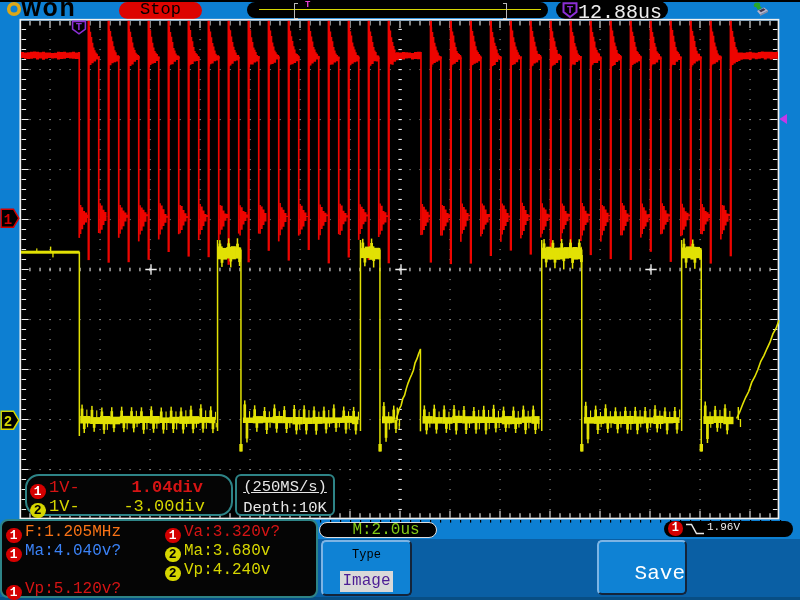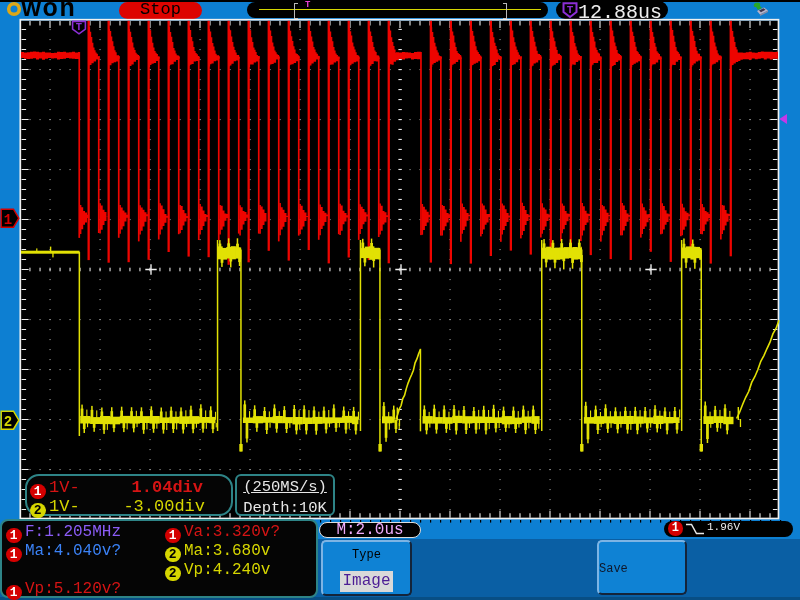--- a/index.html
+++ b/index.html
@@ -2101,37 +2101,37 @@
     <div style="position:absolute;right:28px;top:2px;color:#d61414;font-weight:bold;">1.04div</div>
     <div style="position:absolute;left:3px;top:21px;"><span class="c2">2</span><span style="color:#d6d600;">1V-</span></div>
     <div style="position:absolute;right:26px;top:21px;color:#d6d600;">-3.00div</div>
   </div>
   <div class="mbx" style="left:235px;top:474px;width:100px;height:42px;border-radius:6px;font-size:15.5px;font-weight:normal;color:#e8e8e8;text-align:center;">
     <div style="margin-top:2px;text-decoration:underline;">(250MS/s)</div>
     <div style="margin-top:3px;">Depth:10K</div>
   </div>
 
   <div class="mbx" style="left:0px;top:519px;width:318px;height:79px;border-radius:8px;font-size:16px;font-weight:normal;">
-    <div style="position:absolute;left:4px;top:2px;"><span class="c1">1</span><span style="color:#8b5cf6;text-align:right;">F:1.205MHz</span></div>
+    <div style="position:absolute;left:4px;top:2px;"><span class="c1">1</span><span style="color:#f97316;text-align:right;">F:1.205MHz</span></div>
     <div style="position:absolute;left:163px;top:2px;"><span class="c1">1</span><span style="color:#d61414;">Va:3.320v?</span></div>
     <div style="position:absolute;left:4px;top:21px;"><span class="c1">1</span><span style="color:#3b82f6;">Ma:4.040v?</span></div>
     <div style="position:absolute;left:163px;top:21px;"><span class="c2">2</span><span style="color:#d6d600;">Ma:3.680v</span></div>
     <div style="position:absolute;left:163px;top:40px;"><span class="c2">2</span><span style="color:#d6d600;">Vp:4.240v</span></div>
     <div style="position:absolute;left:4px;top:59px;"><span class="c1">1</span><span style="color:#d61414;">Vp:5.120v?</span></div>
   </div>
 
-  <div class="pill" style="left:319px;top:521.8px;width:100px;height:14px;border:1.6px solid #ddd;color:#f0abfc;font-size:16px;font-weight:normal;text-align:center;line-height:14.5px;">M:2.0us</div>
+  <div class="pill" style="left:319px;top:521.8px;width:100px;height:14px;border:1.6px solid #ddd;color:#84cc16;font-size:16px;font-weight:normal;text-align:center;line-height:14.5px;padding-left:16px;">M:2.0us</div>
 
   <div class="pill" style="left:664px;top:520.6px;width:129px;height:16px;"></div>
   <div class="c1" style="position:absolute;left:668px;top:521.2px;width:14.5px;height:14.5px;line-height:14.5px;font-size:12px;margin:0;">1</div>
   <svg width="26" height="16" viewBox="0 0 26 16" style="position:absolute;left:685px;top:521px;">
     <path d="M1 3.5 H6.5 L11.5 12.5 H19" stroke="#e8e8e8" stroke-width="1.5" fill="none"></path>
   </svg>
   <div style="position:absolute;left:707px;top:521px;color:#eee;font-size:11px;font-weight:normal;font-family:Liberation Mono, monospace;">1.96V</div>
 
   <div class="btn" style="left:321px;top:540px;width:91px;height:56px;">
     <div style="text-align:center;margin-top:6px;font-size:12px;color:#000;">Type</div>
     <div style="position:absolute;left:17px;top:29px;width:53px;height:21px;background:#d9d9d9;color:#4c1d95;font-size:16px;text-align:center;line-height:21px;">Image</div>
   </div>
   <div class="btn" style="left:597px;top:540px;width:90px;height:55px;">
-    <div style="text-align:left;margin-top:20px;font-size:12px;color:#0f172a;">Save</div>
+    <div style="text-align:right;margin-top:20px;font-size:21px;color:#ffffff;">Save</div>
   </div>
 </div>
 
 </body></html>

